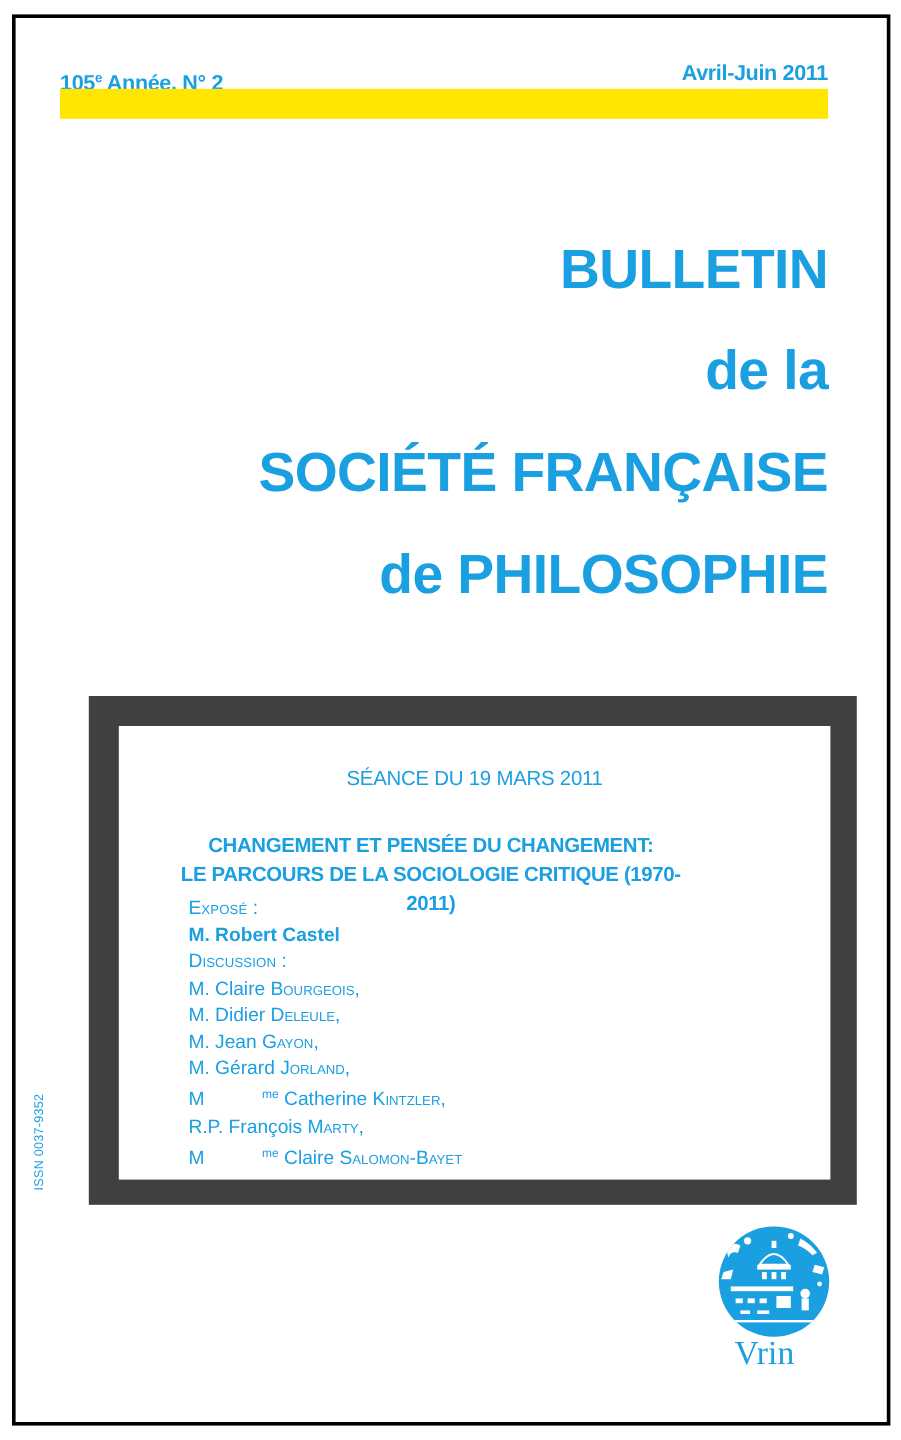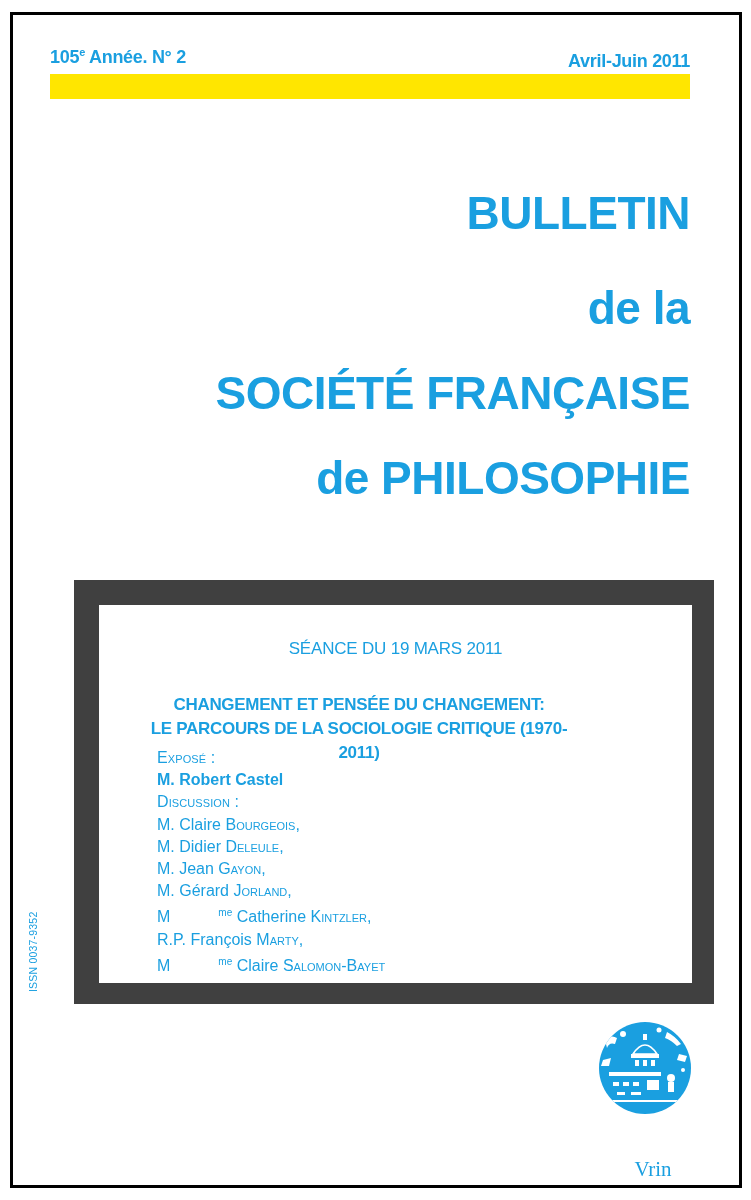--- a/index.html
+++ b/index.html
@@ -6,31 +6,31 @@
     html, body { width: 751px; height: 1200px; background: #ffffff; overflow: hidden; }
     body { position: relative; font-family: "Liberation Sans", sans-serif; color: #1a9fe0; }
 
     .frame {
       position: absolute; left: 10px; top: 12px; width: 732px; height: 1176px;
       border: 3px solid #000000; background: #ffffff;
     }
 
     .abs { position: absolute; }
 
-    .hdr-left { left: 50px; top: 46px; font-size: 18px; font-weight: bold; letter-spacing: -0.3px; }
+    .hdr-left { left: 50px; top: 59px; font-size: 18px; font-weight: bold; letter-spacing: -0.3px; }
     .hdr-left sup { font-size: 11px; vertical-align: 7px; font-weight: bold; }
     .hdr-right { right: 61px; top: 51px; font-size: 18px; font-weight: bold; letter-spacing: -0.3px; }
 
     .yellow-bar { left: 50px; top: 74px; width: 640px; height: 25px; background: #ffe600; }
 
     .title-line {
       right: 61px; font-size: 46px; font-weight: bold; letter-spacing: -0.5px;
       white-space: nowrap; text-align: right; line-height: 1;
     }
-    .t1 { top: 190px; }
+    .t1 { top: 201px; }
     .t2 { top: 285px; }
     .t3 { top: 370px; }
     .t4 { top: 455px; }
 
     .yellow-box {
       left: 50px; top: 580px; width: 640px; height: 424px; background: #404040; margin-left: 24px;
     }
     .white-inner {
       position: absolute; left: 25px; top: 25px; width: 593px; height: 378px; background: #ffffff;
     }
@@ -51,22 +51,22 @@
     .sc { font-variant: small-caps; }
     .pname sup { font-size: 10px; vertical-align: 6px; padding-left: 48px; }
 
     .issn {
       left: 27px; top: 992px; transform-origin: left top; transform: rotate(-90deg);
       font-size: 10.5px; white-space: nowrap; letter-spacing: 0.2px;
     }
 
     .logo { left: 597px; top: 1020px; width: 96px; height: 96px; }
     .logo-text {
-      left: 605px; width: 96px; top: 1113px; text-align: center;
-      font-family: "Liberation Serif", serif; font-size: 21px; margin-top: 44px;
+      left: 589px; width: 96px; top: 1113px; text-align: center;
+      font-family: "Liberation Serif", serif; font-size: 28px;
     }
   </style>
 </head>
 <body>
 
 <div class="frame"></div>
 
 <div class="abs hdr-left"><span>105</span><sup>e</sup><span> Année. N° 2</span></div>
 <div class="abs hdr-right">Avril-Juin 2011</div>
 <div class="abs yellow-bar"></div>

